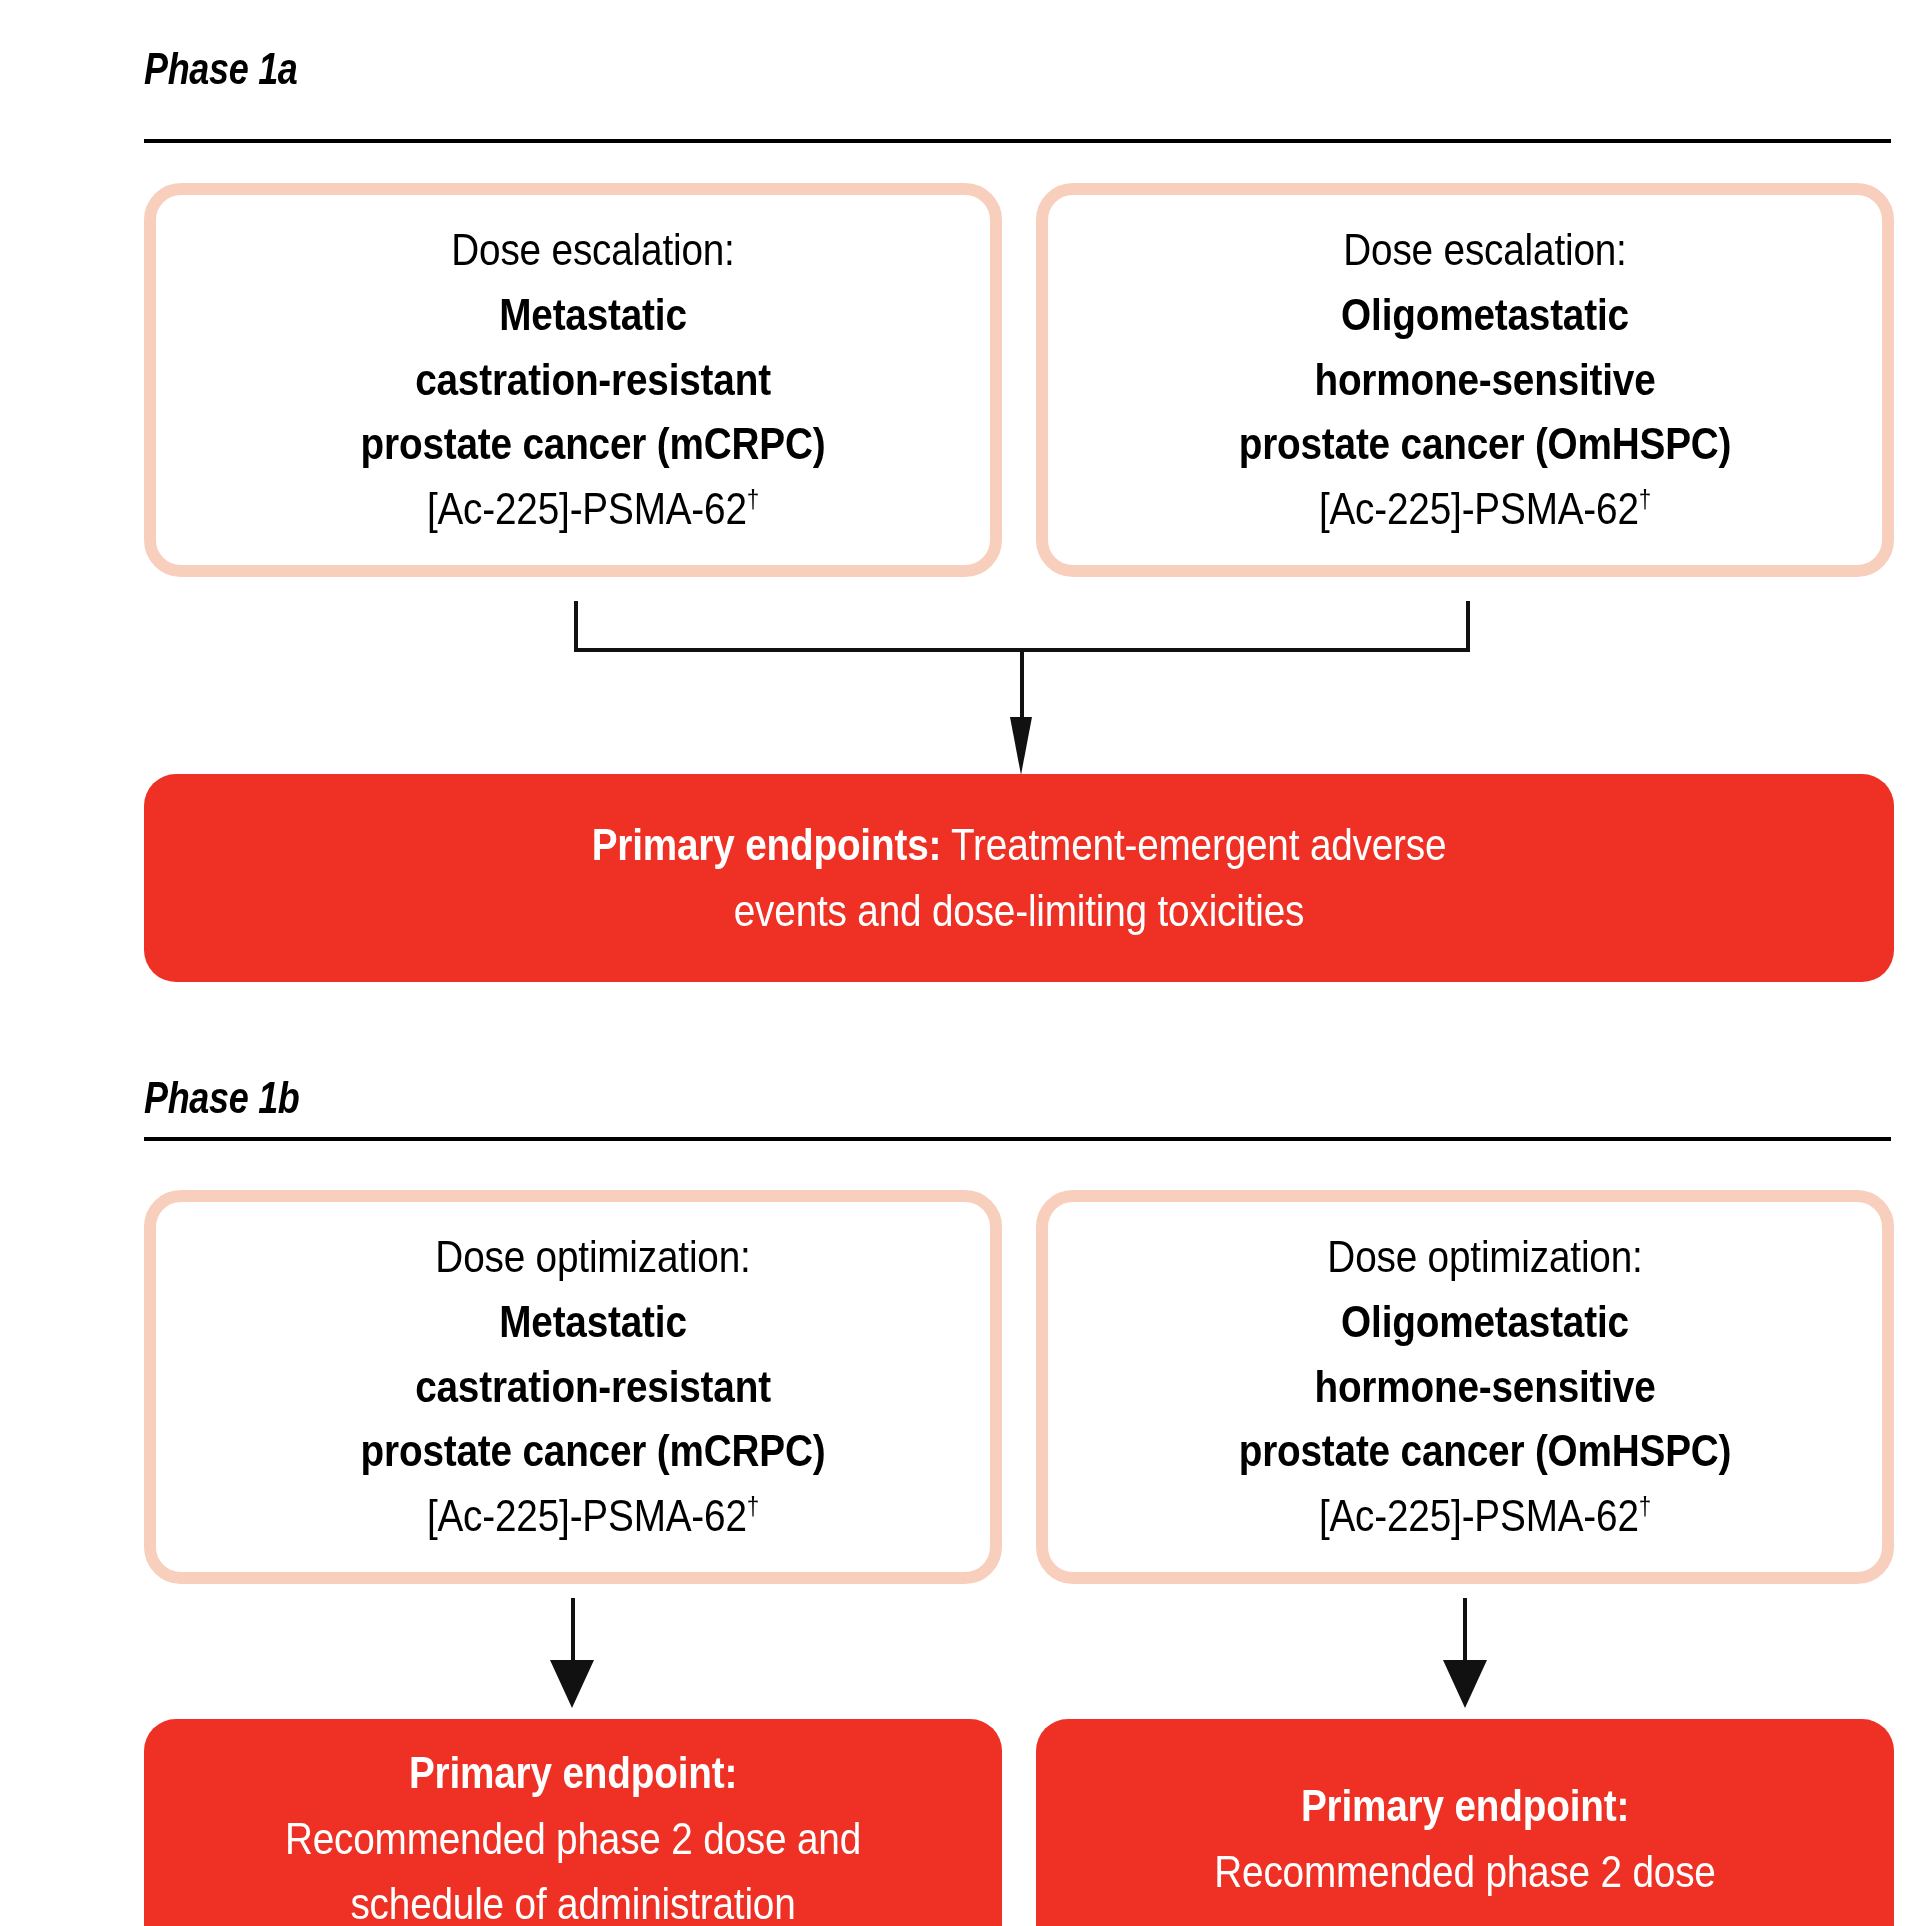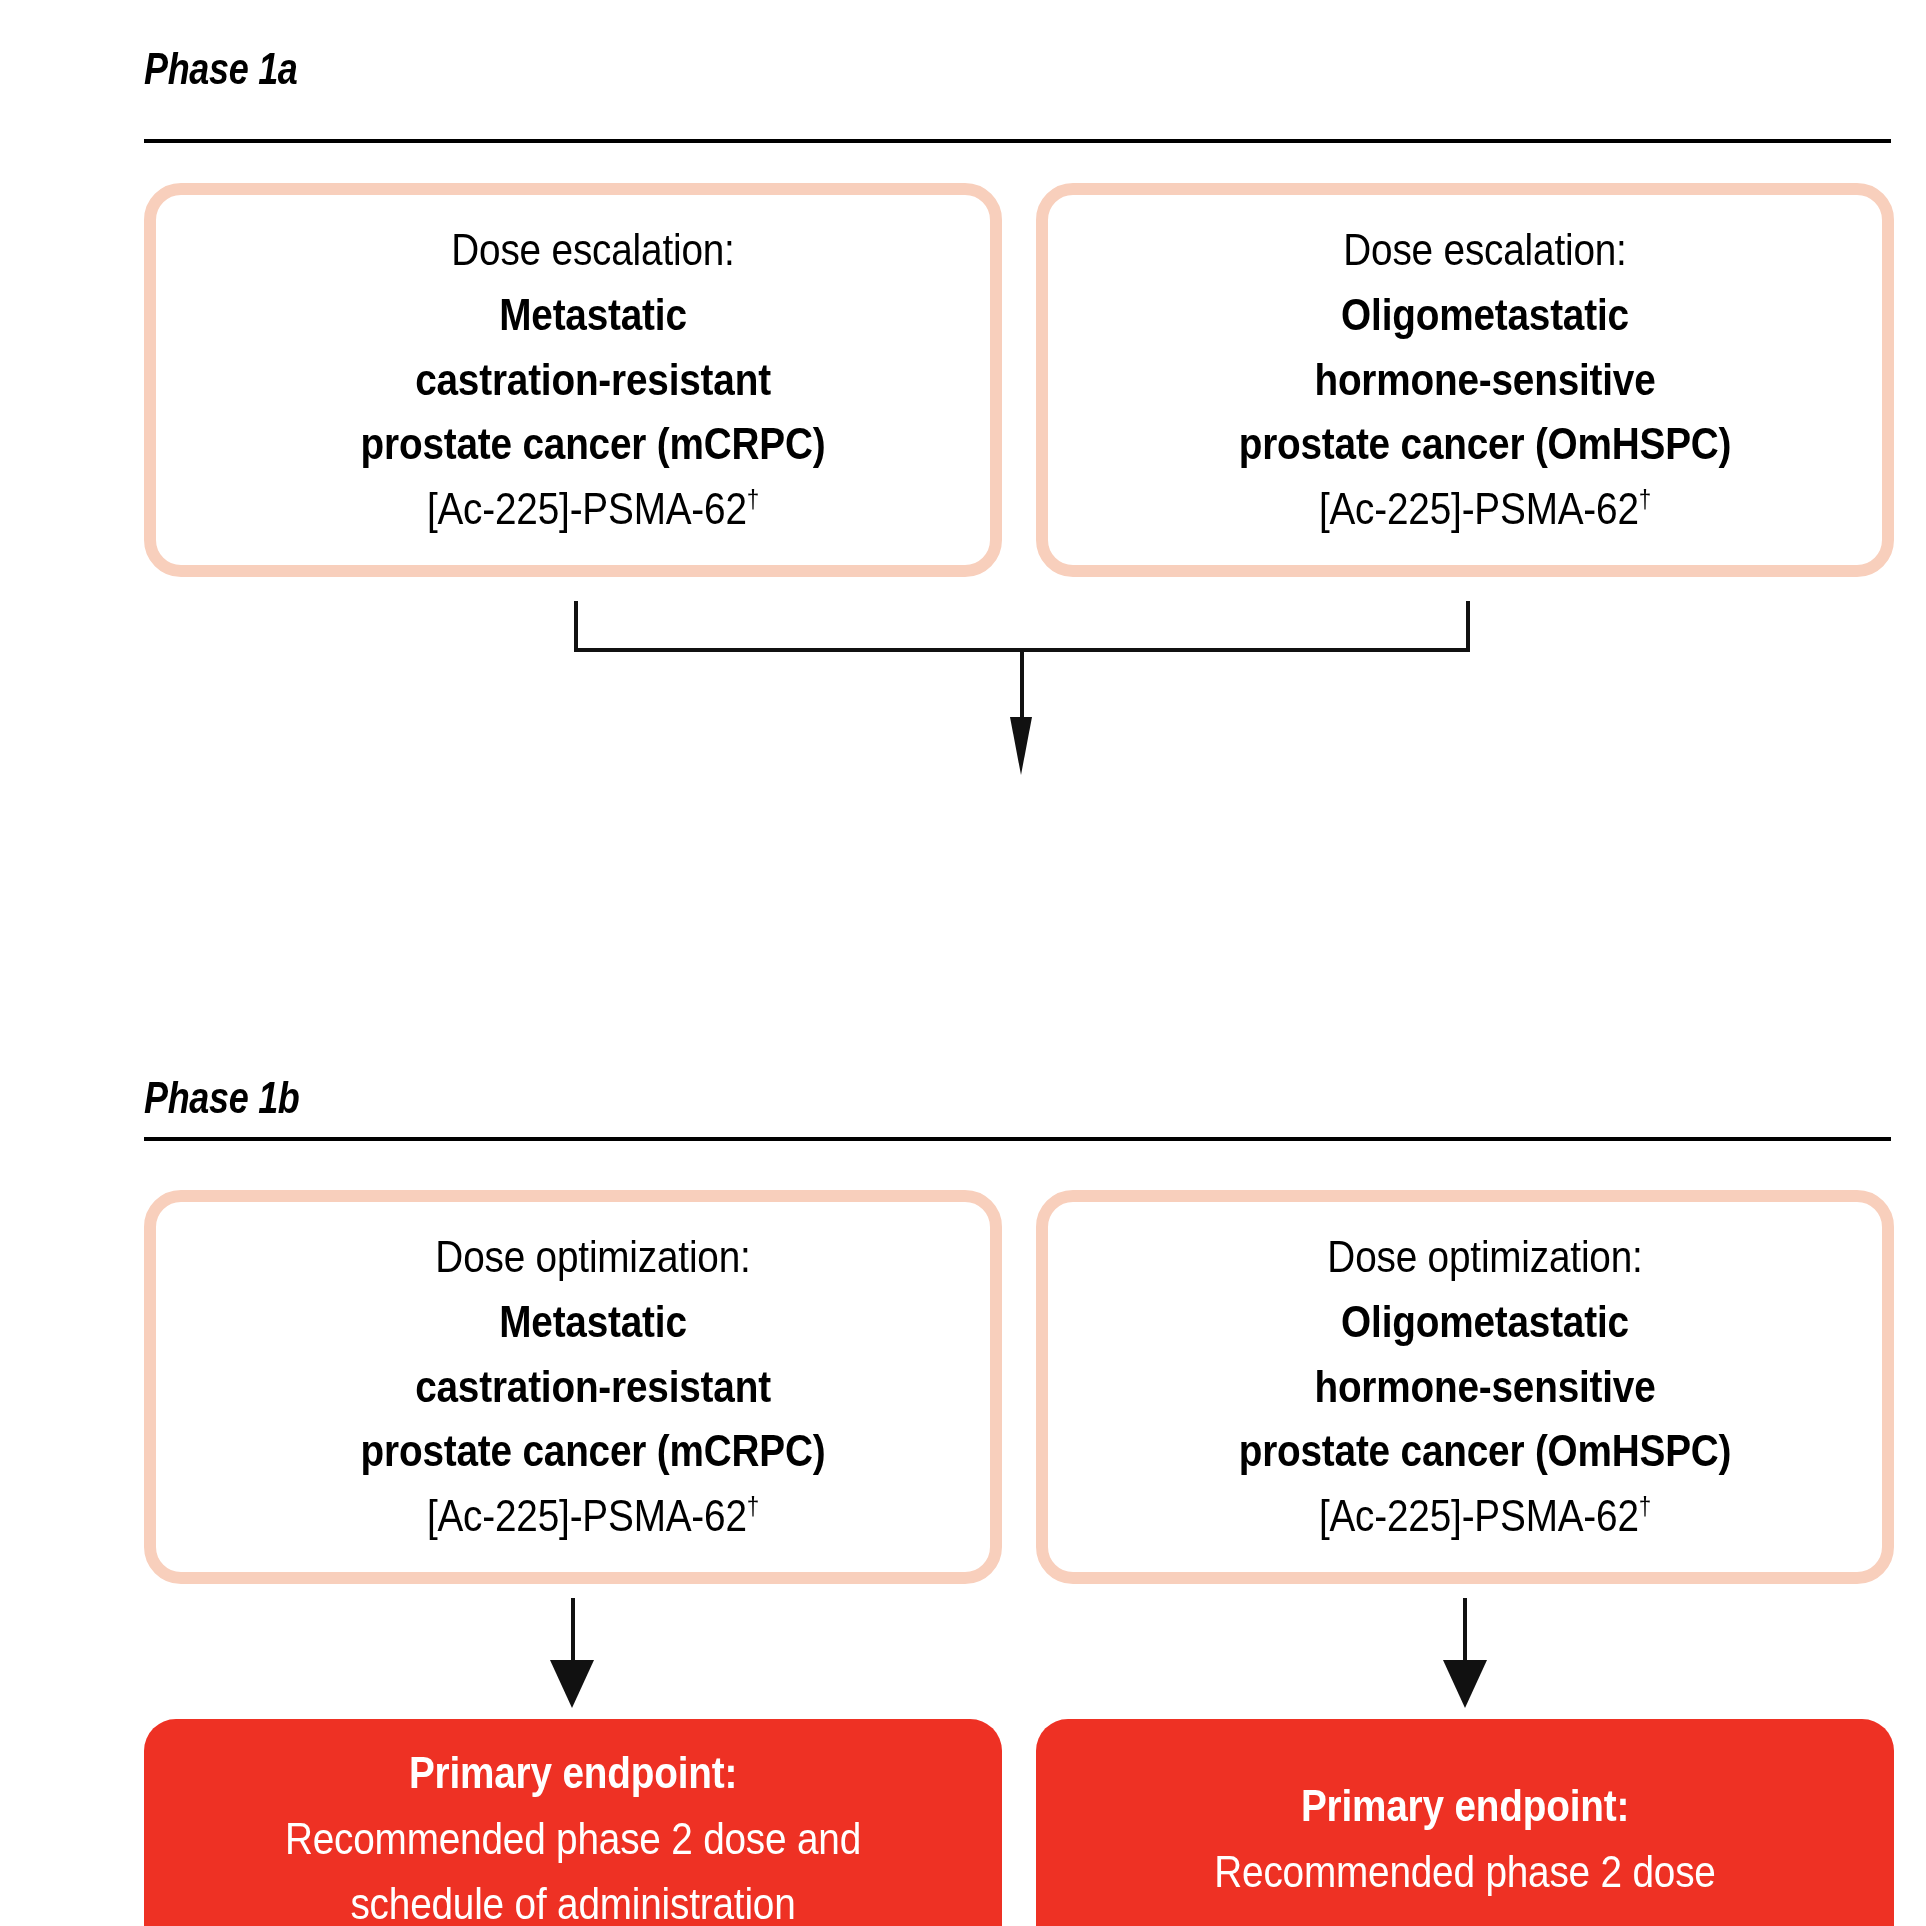--- a/index.html
+++ b/index.html
@@ -154,20 +154,26 @@
       <span class="ob-line reg"><span>[Ac-225]-PSMA-62</span><span class="sup">†</span></span>
     </div>
   </div>
 
   <div class="conn-v" style="left:574px; top:601px; height:50px;"></div>
   <div class="conn-v" style="left:1466px; top:601px; height:50px;"></div>
   <div class="conn-h" style="left:574px; top:648px; width:896px;"></div>
   <div class="conn-v" style="left:1020px; top:648px; height:108px;"></div>
   <div class="arrow-head arrow-narrow" style="left:1010px; top:717px;"></div>
 
+  <div class="red-box" style="left:144px; top:774px; width:1750px; height:208px;">
+    <div class="rb-inner">
+      <span class="rb-line"><b>Primary endpoints:</b><span> Treatment-emergent adverse</span></span>
+      <span class="rb-line">events and dose-limiting toxicities</span>
+    </div>
+  </div>
 
   <div class="phase-heading" style="left:144px; top:1075px;">Phase 1b</div>
   <div class="phase-rule" style="left:144px; top:1137px; width:1747px;"></div>
 
   <div class="outline-box" style="left:144px; top:1190px; width:858px; height:394px;">
     <div class="ob-inner">
       <span class="ob-line reg">Dose optimization:</span>
       <span class="ob-line bold">Metastatic</span>
       <span class="ob-line bold">castration-resistant</span>
       <span class="ob-line bold">prostate cancer (mCRPC)</span>

